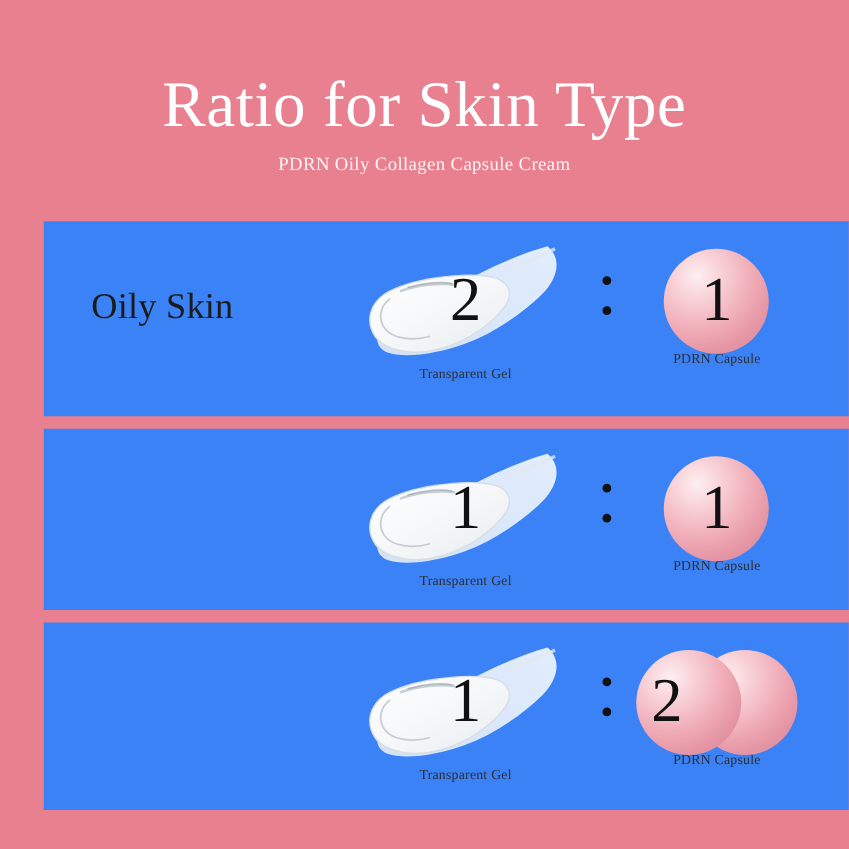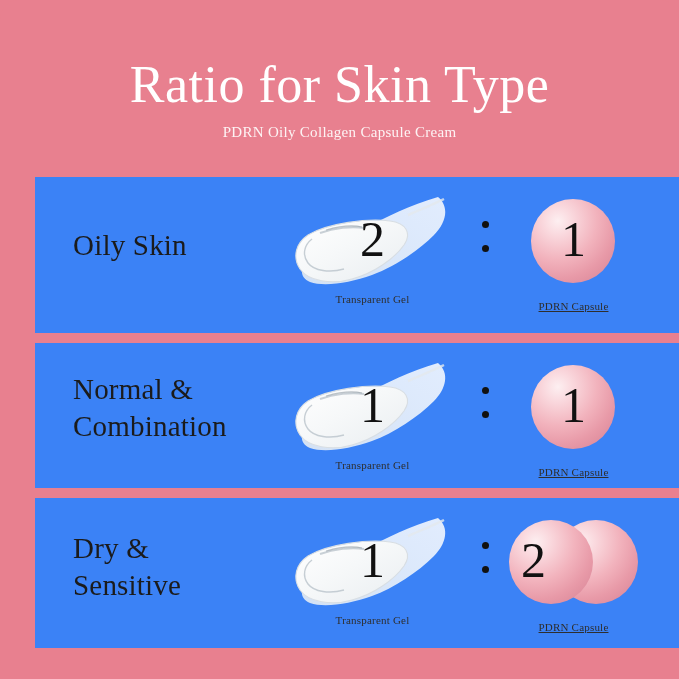--- a/index.html
+++ b/index.html
@@ -180,21 +180,21 @@
     width: 143px;
     height: 118px;
   }
   .cap-stage {
     position: absolute;
     left: 0;
     top: 0;
     width: 143px;
     height: 92px;
   }
-  .cap-wrap .item-caption { top: 103px; text-decoration: underline; }
+  .cap-wrap .item-caption { top: 84px; }
 
   .sphere {
     position: absolute;
     border-radius: 50%;
     background:
       radial-gradient(circle at 32% 26%, #fdeff1 0%, #fadadf 16%, #f2b3bd 46%, #e89aa8 68%, #dd8b9c 86%, #d4808f 100%);
   }
   .sphere.single {
     left: 29px;
     top: 4px;
@@ -274,22 +274,20 @@
           </div>
           <div class="item-caption">PDRN Capsule</div>
         </div>
 
       </div>
     </div>
   </div>
 
   <div class="panel panel-2">
     <div class="row-inner">
-      <div class="skin-label">Normal &amp;
-Combination</div>
 
       <div class="ratio-group">
 
         <div class="gel-wrap">
           <div class="gel-art">
             <svg class="gel-svg" viewBox="0 0 165 92" xmlns="http://www.w3.org/2000/svg">
               <defs>
                 <linearGradient id="g2a" x1="0" y1="0" x2="1" y2="1">
                   <stop offset="0%" stop-color="#ffffff"></stop>
                   <stop offset="45%" stop-color="#f6f8f9"></stop>
@@ -325,22 +323,20 @@
           </div>
           <div class="item-caption">PDRN Capsule</div>
         </div>
 
       </div>
     </div>
   </div>
 
   <div class="panel panel-3">
     <div class="row-inner">
-      <div class="skin-label">Dry &amp;
-Sensitive</div>
 
       <div class="ratio-group">
 
         <div class="gel-wrap">
           <div class="gel-art">
             <svg class="gel-svg" viewBox="0 0 165 92" xmlns="http://www.w3.org/2000/svg">
               <defs>
                 <linearGradient id="g3a" x1="0" y1="0" x2="1" y2="1">
                   <stop offset="0%" stop-color="#ffffff"></stop>
                   <stop offset="45%" stop-color="#f6f8f9"></stop>

